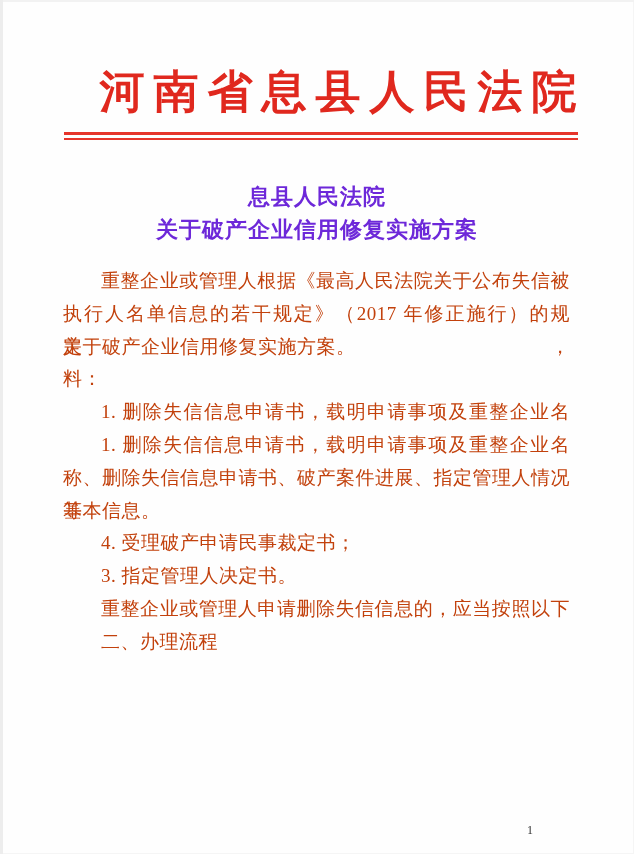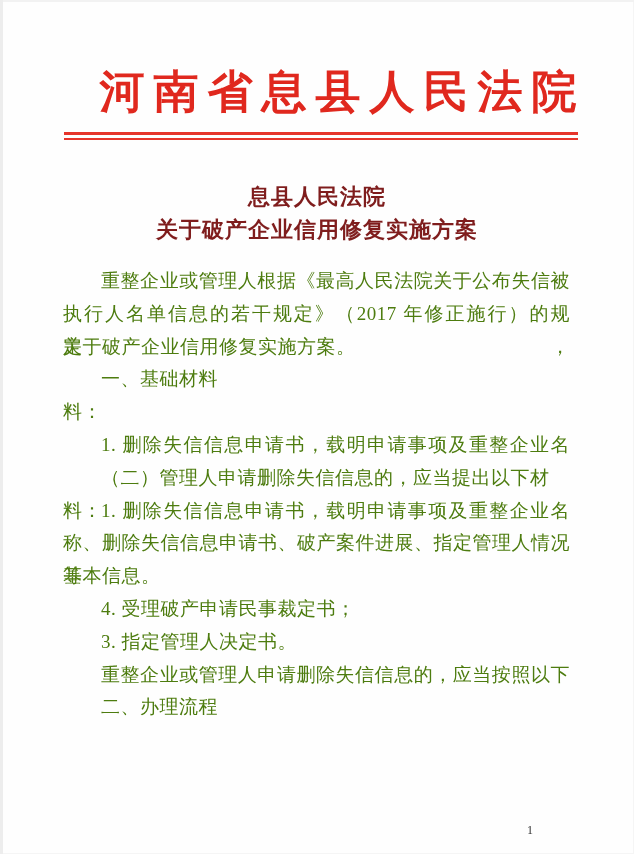--- a/index.html
+++ b/index.html
@@ -44,33 +44,33 @@
   .doc-title {
     position: absolute;
     top: 180px;
     left: 0;
     width: 100%;
     text-align: center;
     font-family: "Liberation Sans", "DejaVu Sans", sans-serif;
     font-weight: 700;
     font-size: 22px;
     line-height: 33px;
-    color: #7f1d1d;
+    color: #6d28d9;
     letter-spacing: 1px;
   }
   
   .body-text {
     position: absolute;
     top: 265px;
     left: 63px;
     width: 507px;
     font-size: 19px;
     line-height: 32.8px;
     letter-spacing: 0.5px;
-    color: #4d7c0f;
+    color: #c2410c;
   }
   .ln {
     height: 32.8px;
     line-height: 32.8px;
     text-align: left;
     overflow: visible;
   }
   .ind { text-indent: 2em; }
   .fill {
     text-align: justify;
@@ -99,24 +99,22 @@
 
   <div class="doc-title">
     <div>息县人民法院</div>
     <div>关于破产企业信用修复实施方案</div>
   </div>
 
   <div class="body-text">
     <div class="ln ind fill">重整企业或管理人根据《最高人民法院关于公布失信被</div>
     <div class="ln fill">执行人名单信息的若干规定》（2017 年修正施行）的规定，</div>
     <div class="ln">关于破产企业信用修复实施方案。</div>
-    <div class="ln ind">一、基础材料</div>
     <div class="ln">料：</div>
     <div class="ln ind fill">1. 删除失信信息申请书，载明申请事项及重整企业名</div>
-    <div class="ln ind">（二）管理人申请删除失信信息的，应当提出以下材料：</div>
     <div class="ln ind fill">1. 删除失信信息申请书，载明申请事项及重整企业名</div>
     <div class="ln">称、删除失信信息申请书、破产案件进展、指定管理人情况等</div>
     <div class="ln">基本信息。</div>
     <div class="ln ind">4. 受理破产申请民事裁定书；</div>
     <div class="ln ind">3. 指定管理人决定书。</div>
     <div class="ln ind fill">重整企业或管理人申请删除失信信息的，应当按照以下</div>
     <div class="ln ind">二、办理流程</div>
   </div>
 
   <div class="page-number">1</div>

